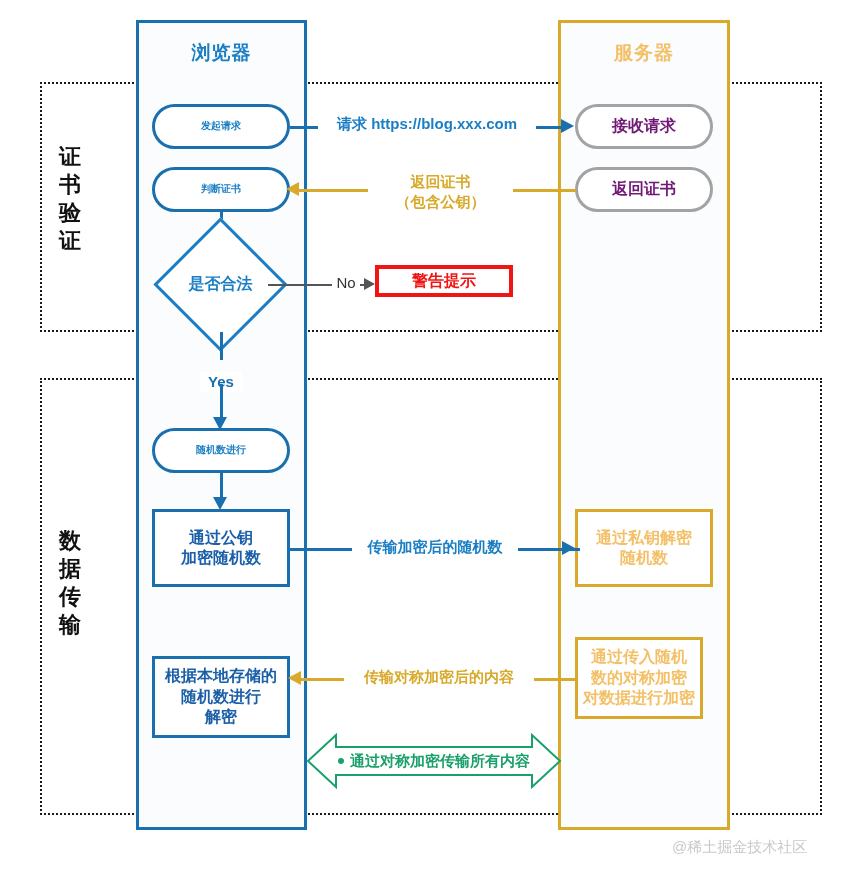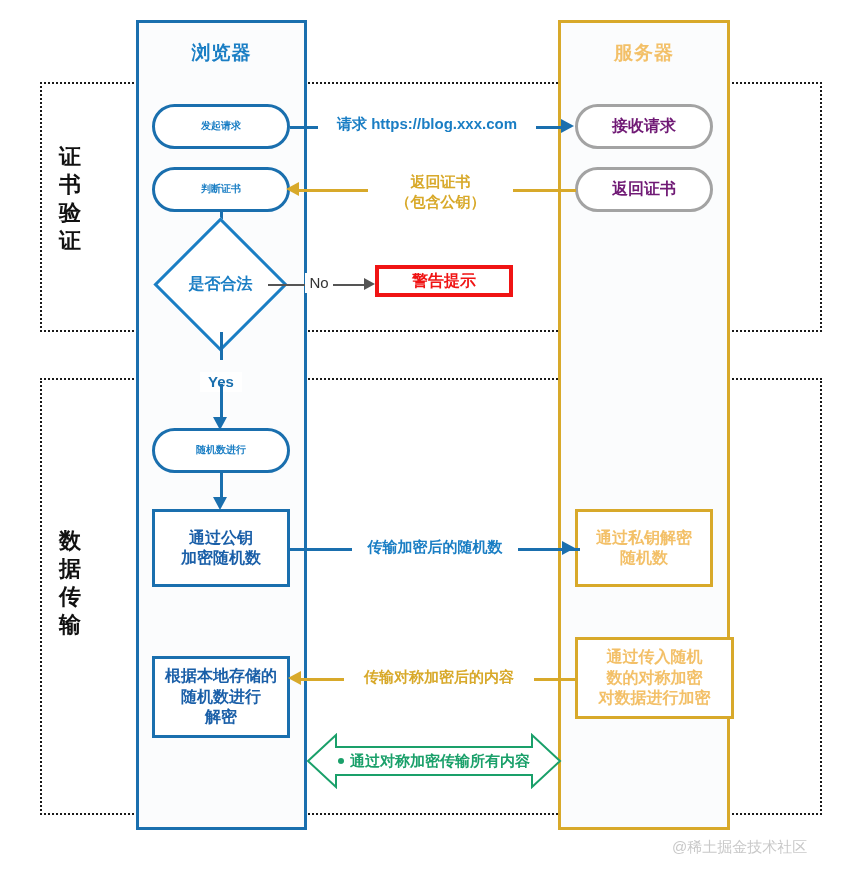--- a/index.html
+++ b/index.html
@@ -134,21 +134,21 @@
     font-size: 15px;
     font-weight: bold;
     text-align: center;
     line-height: 1.3;
     background: #ffffff;
     padding: 0 3px;
     white-space: pre-line;
   }
   .edge-label.blue   { color: #1a7ec4; }
   .edge-label.orange { color: #d8a92a; }
-  .edge-label.gray   { color: #333333; font-weight: normal; font-size: 15px; }
+  .edge-label.gray   { color: #333333; font-weight: normal; font-size: 15px; margin-left: 27px; }
   .edge-label.yes    { color: #1a6fae; font-size: 15px; }
 
   
   .green-arrow { position: absolute; }
   .green-arrow .ga-label {
     position: absolute;
     inset: 0;
     display: flex;
     align-items: center;
     justify-content: center;
@@ -258,21 +258,21 @@
 随机数</div>
 
   <div class="hline c-blue" style="left:290px; top:548px; width:290px;"></div>
   <div class="arrow right-blue" style="left:562px; top:541px;"></div>
   <div class="edge-label blue" style="left:352px; top:537px; width:166px;">传输加密后的随机数</div>
 
   <div class="node b-rect" style="left:152px; top:637px; width:138px; height:82px;margin-top:19px;">根据本地存储的
 随机数进行
 解密</div>
 
-  <div class="node o-rect" style="left:575px; top:637px; width:159px; height:82px;">通过传入随机
+  <div class="node o-rect" style="left:575px; top:637px; width:128px; height:82px;">通过传入随机
 数的对称加密
 对数据进行加密</div>
 
   <div class="hline c-orange" style="left:300px; top:678px; width:278px;"></div>
   <div class="arrow left-orange" style="left:288px; top:671px;"></div>
   <div class="edge-label orange" style="left:344px; top:667px; width:190px;">传输对称加密后的内容</div>
 
   <div class="green-arrow" style="left:306px; top:733px; width:256px; height:56px;">
     <svg width="256" height="56" viewBox="0 0 256 56" style="position:absolute; inset:0;">
       <polygon points="2,28 30,2 30,14 226,14 226,2 254,28 226,54 226,42 30,42 30,54" fill="#ffffff" stroke="#1aa06a" stroke-width="2"></polygon>

